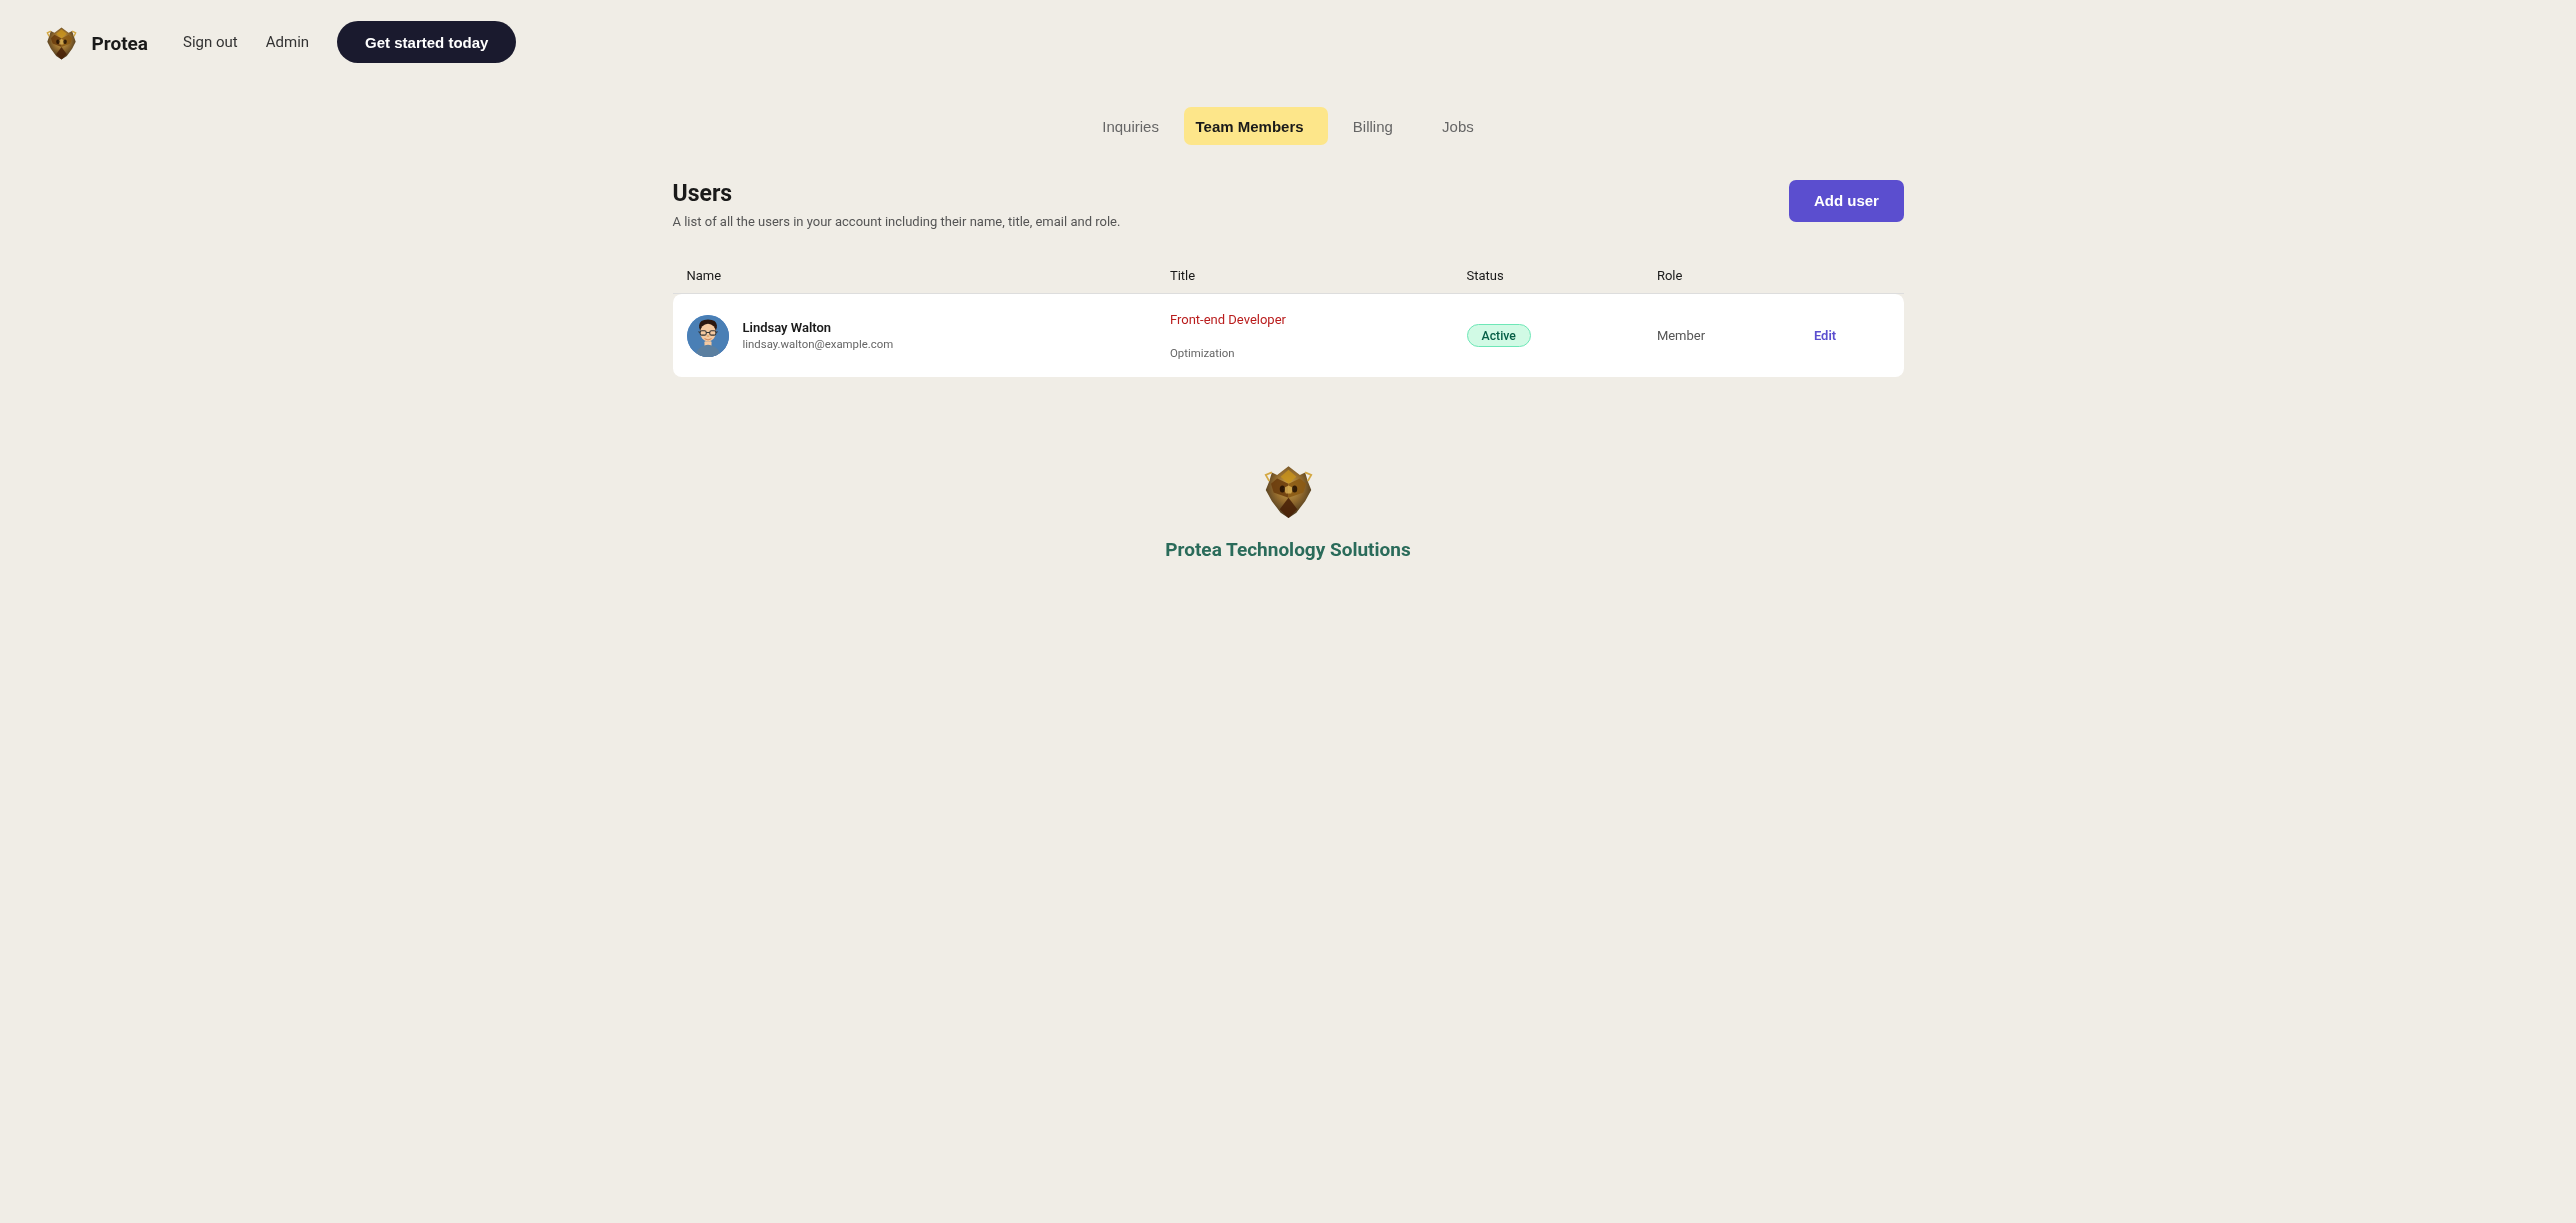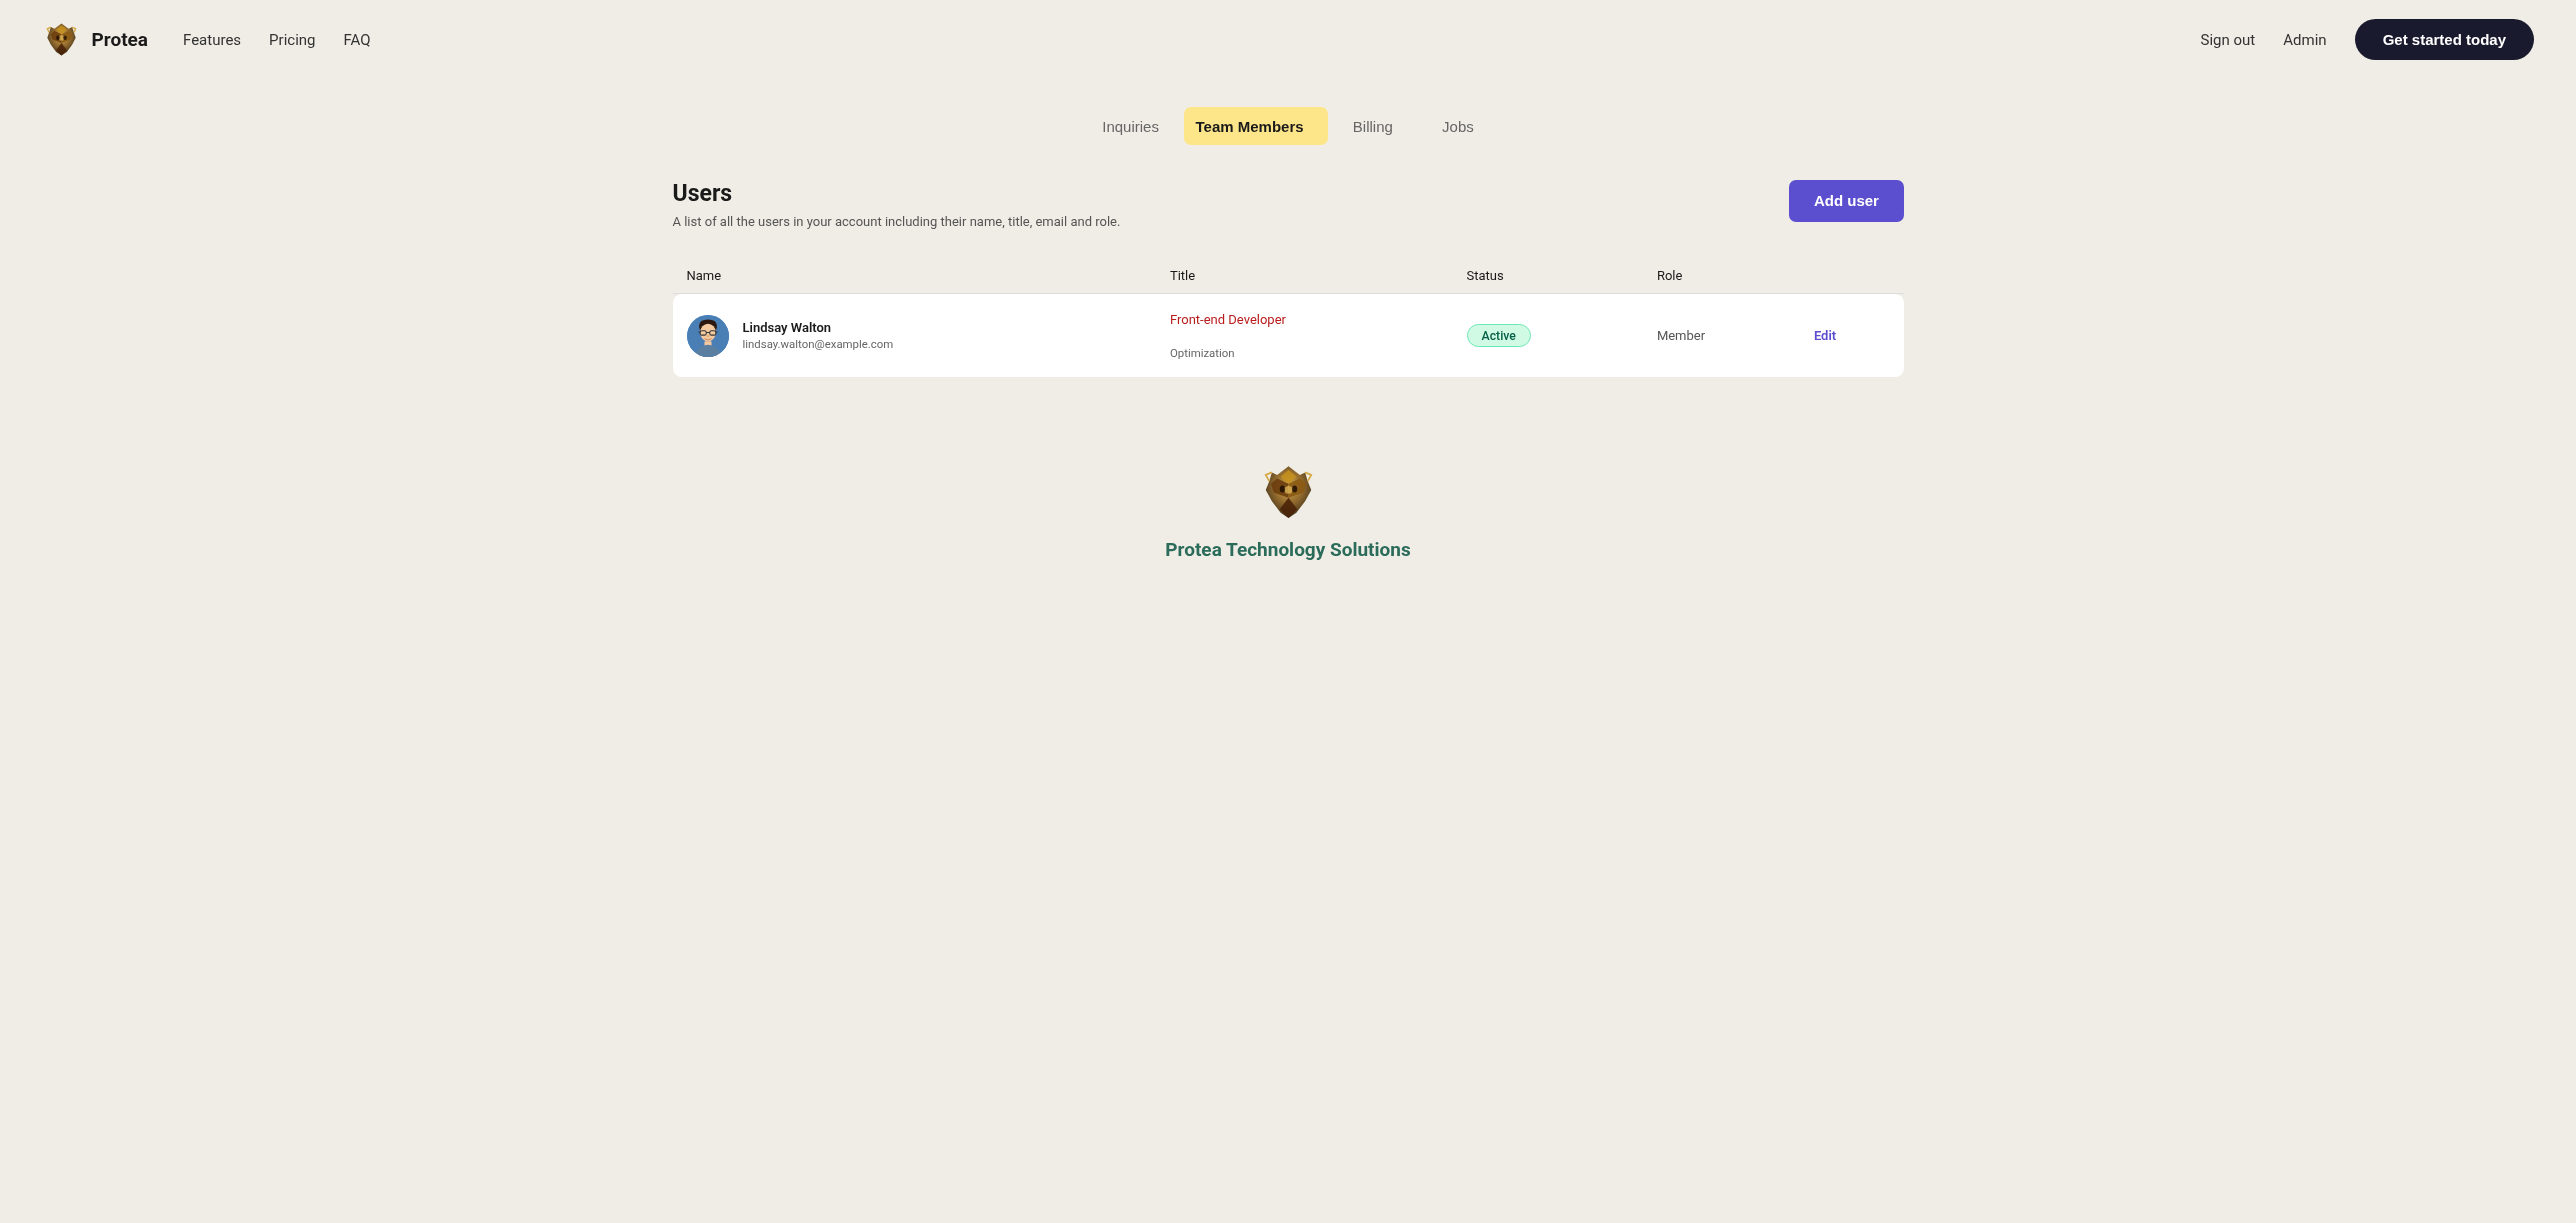--- a/index.html
+++ b/index.html
@@ -6,22 +6,22 @@
     body {
       background-color: #f0ede6;
       font-family: -apple-system, BlinkMacSystemFont, 'Segoe UI', Roboto, Helvetica, Arial, sans-serif;
       color: #1a1a1a;
       min-height: 100vh;
     }
 
     
     .navbar {
       display: flex;
-      align-items: center;
-      padding: 8px 42px;
+      align-items: flex-end;
+      padding: 16px 42px;
       height: 79px;
       background-color: #f0ede6;
     }
     .navbar-brand {
       display: flex;
       align-items: center;
       gap: 10.5px;
       text-decoration: none;
       color: #1a1a1a;
       font-size: 19px;
@@ -265,25 +265,20 @@
       <path d="M22 26 L16 34 L22 40 L28 34 Z" fill="#4a2208" opacity="0.9"></path>
       <path d="M18 19 L22 17 L26 19 L24 23 L20 23 Z" fill="#e8c060" opacity="0.7"></path>
 
       <ellipse cx="18" cy="20" rx="2" ry="2.5" fill="#1a0a00" opacity="0.8"></ellipse>
       <ellipse cx="26" cy="20" rx="2" ry="2.5" fill="#1a0a00" opacity="0.8"></ellipse>
       <path d="M8 14 L6 10 L10 8" stroke="#d4a843" stroke-width="1.5" fill="none"></path>
       <path d="M36 14 L38 10 L34 8" stroke="#d4a843" stroke-width="1.5" fill="none"></path>
     </svg>
     <span>Protea</span>
   </a>
-  <div class="nav-links">
-    <a class="nav-link">Features</a>
-    <a class="nav-link">Pricing</a>
-    <a class="nav-link">FAQ</a>
-  </div>
   <div class="nav-right">
     <a class="sign-out-link">Sign out</a>
     <a class="admin-link">Admin</a>
     <button class="get-started-btn">Get started today</button>
   </div>
 </nav>
 
 <div class="tabs-container">
   <button class="tab">Inquiries</button>
   <button class="tab active">Team Members</button>

